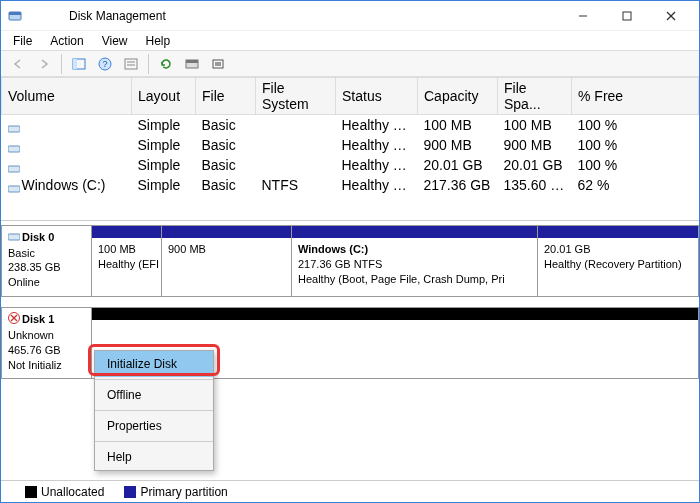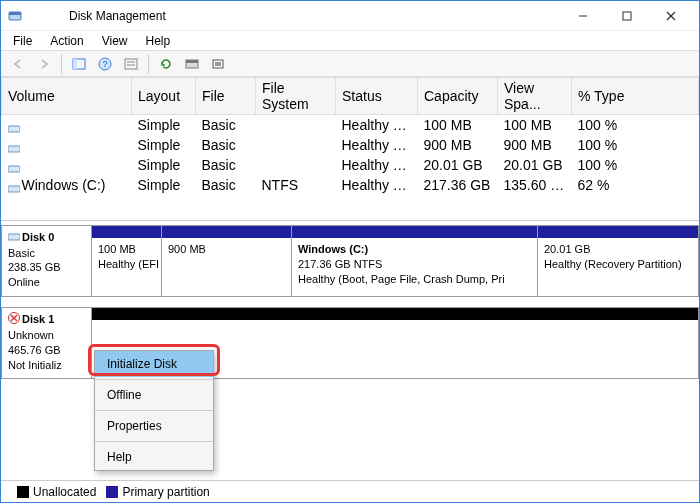--- a/index.html
+++ b/index.html
@@ -140,22 +140,22 @@
   .part-bar { height: 12px; }
   .part-bar.primary { background:#1f1f9e; }
   .part-bar.unalloc { background:#000; }
   .part-body { padding: 4px 6px; flex:1; overflow:hidden; white-space:nowrap; text-overflow:ellipsis; }
   .part-title { font-weight:bold; }
 
   .legend {
     height: 22px;
     display:flex;
     align-items:center;
-    gap: 10px;
-    padding: 2px 16px;
+    gap: 20px;
+    padding: 2px 24px;
     border-top: 1px solid #ccc;
     font-size: 12px;
   }
   .legend-swatch { width:12px; height:12px; display:inline-block; margin-right:4px; vertical-align:middle; }
   .legend-swatch.unalloc { background:#000; }
   .legend-swatch.primary { background:#1f1f9e; }
 
   
   .ctx-menu {
     position:absolute;
@@ -293,22 +293,22 @@
           <col>
       </colgroup>
       <thead>
         <tr>
           <th>Volume</th>
           <th>Layout</th>
           <th>File</th>
           <th>File System</th>
           <th>Status</th>
           <th>Capacity</th>
-          <th>View Spa...</th>
-          <th>% Type</th>
+          <th>File Spa...</th>
+          <th>% Free</th>
         </tr>
       </thead>
       <tbody>
         <tr>
           <td><span class="vol-icon"><svg width="12" height="10">
                   <rect x="0" y="2" width="12" height="6" rx="1" fill="#d7e7f5" stroke="#6b95c0"></rect>
                 </svg></span><span></span></td>
           <td>Simple</td>
           <td>Basic</td>
           <td></td>

